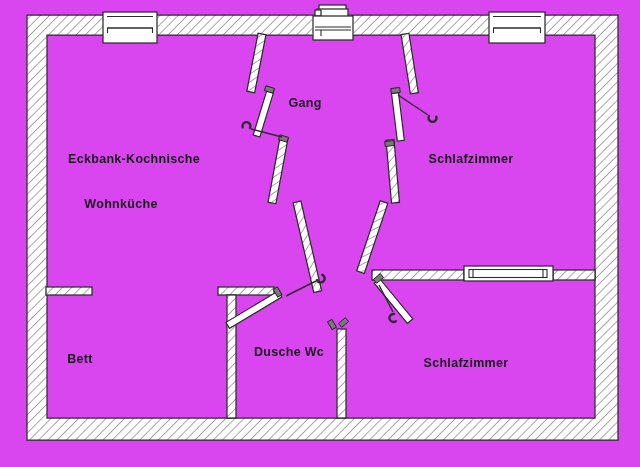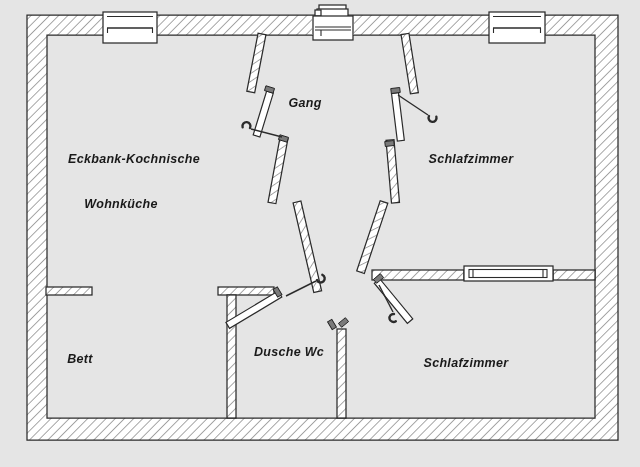--- a/index.html
+++ b/index.html
@@ -1,22 +1,21 @@
 <!DOCTYPE html>
 <html><head>
 <meta charset="utf-8">
 <style>
   html,body{margin:0;padding:0;background:#ffffff;}
   .stage{
     position:relative;
     width:640px;height:467px;
-    background:#e5e5e5;
+    background:#d946ef;
     font-family:"Liberation Sans", sans-serif;
     overflow:hidden;
-    font-style:italic;
   }
   svg{display:block;}
   .wall{fill:url(#hatch);stroke:#2b2b2b;stroke-width:1.25;}
   .leaf{fill:#ffffff;stroke:#2b2b2b;stroke-width:1.2;}
   .hinge{fill:#7a7a7a;stroke:#222222;stroke-width:0.9;}
   .frame{fill:#ffffff;stroke:#2b2b2b;stroke-width:1.25;}
   .thin{stroke:#2b2b2b;stroke-width:1.1;fill:none;}
   .swing{stroke:#2b2b2b;stroke-width:1.4;fill:none;}
   .room-label{
     font-family:"Liberation Sans", sans-serif;

